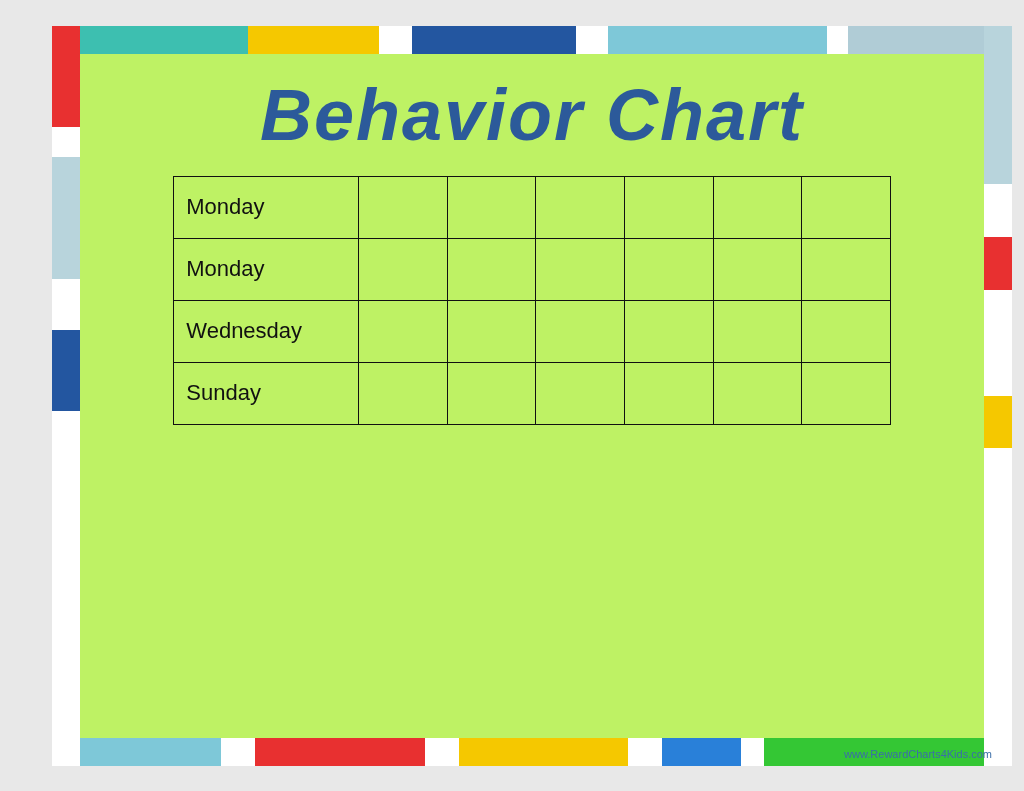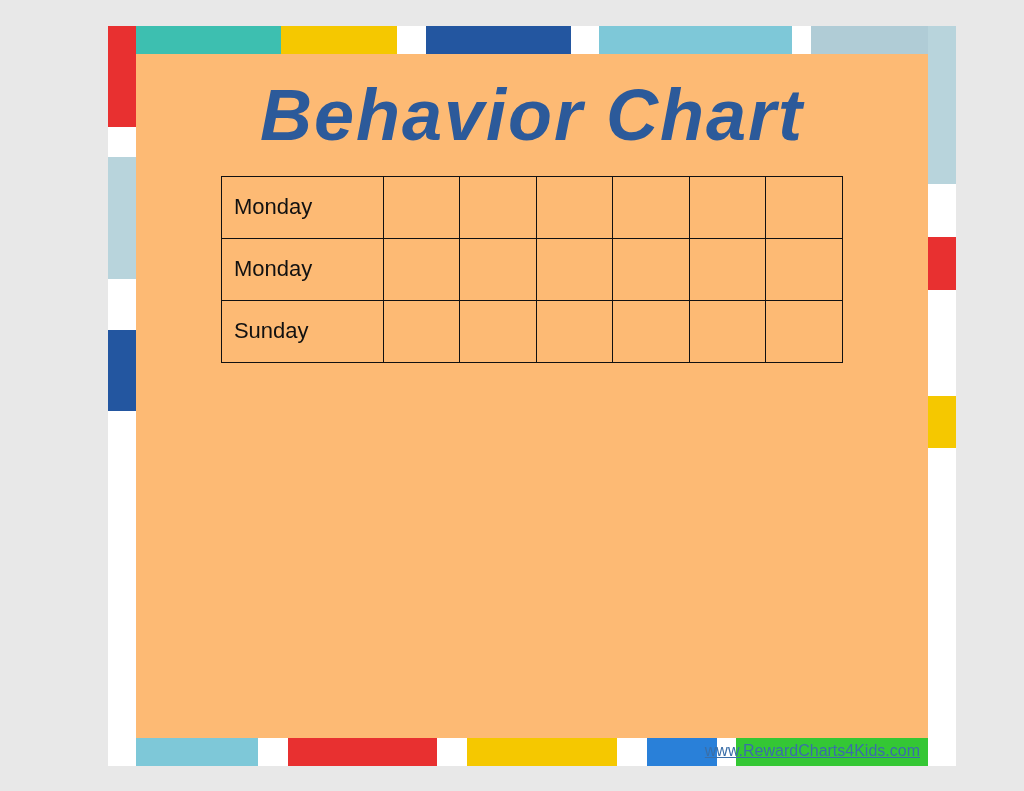--- a/index.html
+++ b/index.html
@@ -8,23 +8,23 @@
       width: 1024px;
       height: 791px;
       background: #e8e8e8;
       display: flex;
       align-items: center;
       justify-content: center;
       font-family: Arial, sans-serif;
     }
 
     .page {
-      width: 848px;
+      width: 960px;
       height: 740px;
-      background: #fdba74;
+      background: #bef264;
       position: relative;
       overflow: hidden;
       margin-left: 40px;
     }
 
     
     .border-top {
       position: absolute;
       top: 0;
       left: 0;
@@ -141,24 +141,23 @@
       font-size: 22px;
     }
 
     .empty-cell {
       width: 110px;
     }
 
     .watermark {
       position: absolute;
       bottom: 6px;
-      right: 36px;
-      font-size: 16px;
+      right: 20px;
+      font-size: 11px;
       color: #3a6ea8;
-      text-decoration: underline;
     }
   </style>
 </head>
 <body>
 
 <div class="page">
 
   <div class="border-top">
     <div class="seg-top-1"></div>
     <div class="seg-top-2"></div>
@@ -217,20 +216,29 @@
           <tr>
             <td class="day-cell">Monday</td>
             <td class="empty-cell"></td>
             <td class="empty-cell"></td>
             <td class="empty-cell"></td>
             <td class="empty-cell"></td>
             <td class="empty-cell"></td>
             <td class="empty-cell"></td>
           </tr>
           <tr>
+            <td class="day-cell">Wednesday</td>
+            <td class="empty-cell"></td>
+            <td class="empty-cell"></td>
+            <td class="empty-cell"></td>
+            <td class="empty-cell"></td>
+            <td class="empty-cell"></td>
+            <td class="empty-cell"></td>
+          </tr>
+          <tr>
             <td class="day-cell">Sunday</td>
             <td class="empty-cell"></td>
             <td class="empty-cell"></td>
             <td class="empty-cell"></td>
             <td class="empty-cell"></td>
             <td class="empty-cell"></td>
             <td class="empty-cell"></td>
           </tr>
         </tbody>
     </table>

